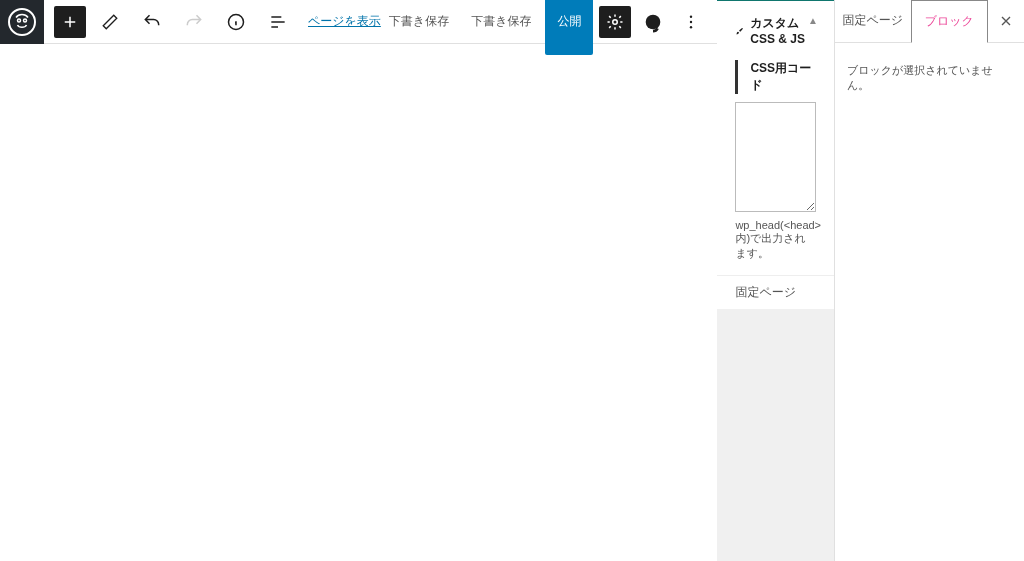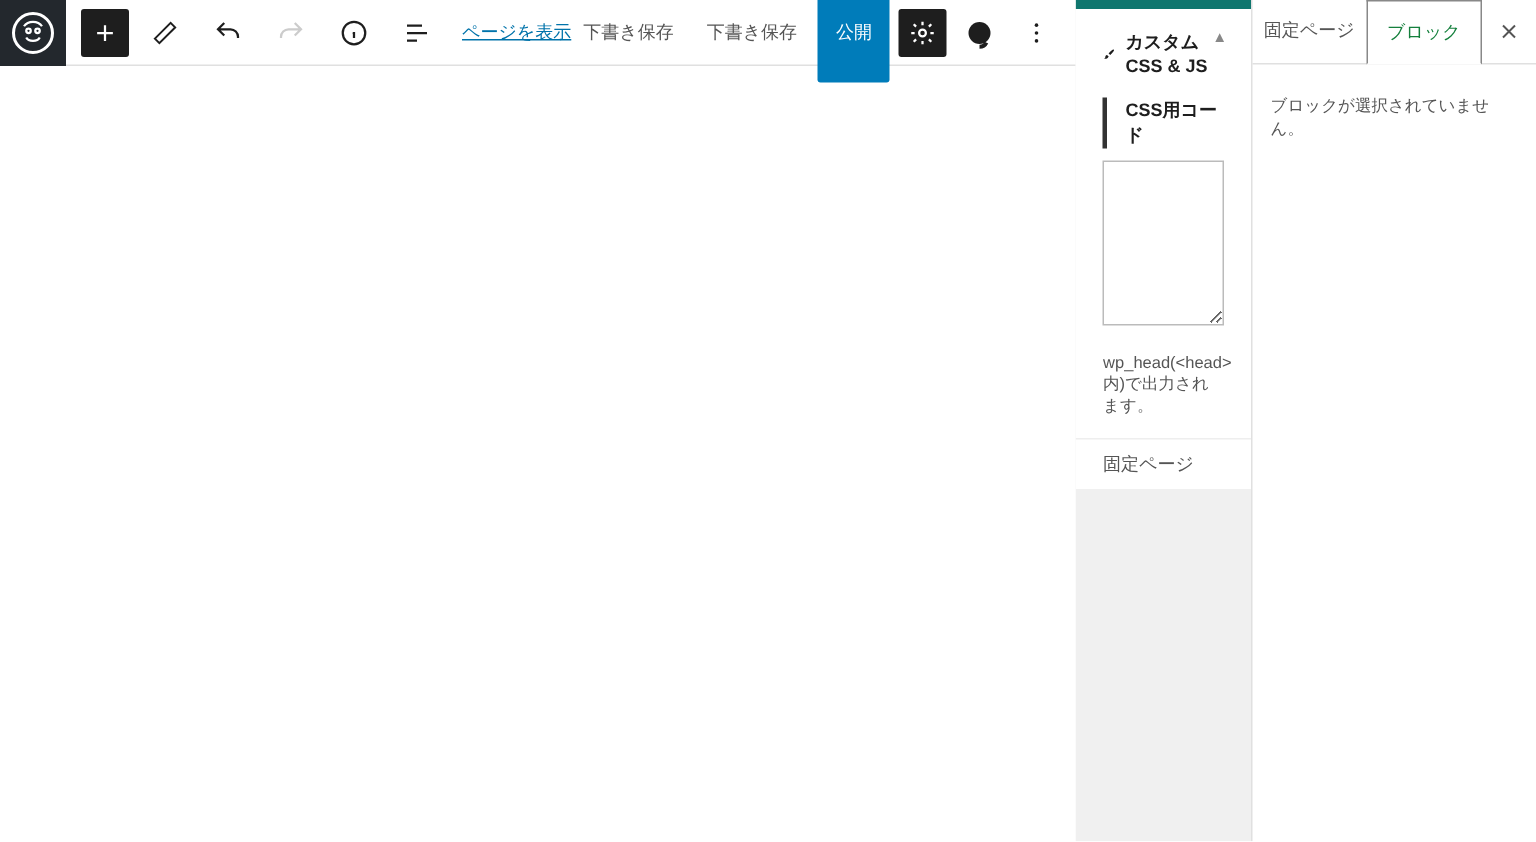--- a/index.html
+++ b/index.html
@@ -24,31 +24,31 @@
 .canvas { background: #f7f7f7; padding: 30px 90px 20px 90px; position: relative; }
 .page-title { font-size: 22px; font-weight: 700; color: #222; margin-bottom: 10px; }
 .word-count { position: absolute; right: 100px; top: 105px; font-size: 11px; background: #eee; padding: 4px 8px; color: #555; }
 .highlight-box { border: 4px solid #ff0000; padding: 8px; margin-top: 50px; background: #fafafa; }
 .block-outer { border: 1px solid #888; padding: 10px 12px; background: #fff; }
 .block-header { display: flex; align-items: center; gap: 8px; font-size: 12px; font-weight: 600; margin-bottom: 10px; }
 .shortcode-glyph { font-family: monospace; font-size: 12px; font-weight: bold; }
 .shortcode-input { width: 100%; height: 22px; border: 1px solid #666; background: repeating-linear-gradient(125deg, #6a6a6a 0px, #6a6a6a 12px, #a0a0a0 12px, #a0a0a0 20px, #e5e5e5 20px, #e5e5e5 42px); background-size: 42px 100%; }
 .shortcode-input-fill { height: 100%; background: #fff; margin-left: 40%; }
 .add-block-btn { position: absolute; right: 98px; bottom: -12px; width: 20px; height: 20px; background: #1e1e1e; color: #fff; display: flex; align-items: center; justify-content: center; font-size: 14px; cursor: pointer; }
-.custom-section { background: #fff; padding: 14px 18px; border-top: 6px solid #0f766e; position: relative; }
+.custom-section { background: #fff; padding: 14px 18px; border-top: 1px solid #0f766e; position: relative; }
 .custom-header { display: flex; align-items: center; gap: 6px; font-size: 12px; font-weight: 600; margin-bottom: 14px; }
 .collapse-caret { position: absolute; right: 16px; top: 14px; color: #888; font-size: 10px; cursor: pointer; }
 .css-label { font-size: 12px; font-weight: 600; border-left: 3px solid #333; padding-left: 12px; margin-bottom: 8px; display: inline-block; }
 .css-textarea { width: 100%; height: 110px; border: 1px solid #bbb; resize: both; font-family: monospace; font-size: 12px; padding: 4px; }
-.css-note { font-size: 11px; color: #555; margin-top: 16px; }
+.css-note { font-size: 11px; color: #555; margin-top: 4px; }
 .footer-label { font-size: 12px; color: #555; padding: 8px 18px; background: #fff; border-top: 1px solid #eee; }
 .sidebar { width: 190px; border-left: 1px solid #e0e0e0; background: #fff; display: flex; flex-direction: column; }
 .sidebar-tabs { display: flex; border-bottom: 1px solid #e0e0e0; position: relative; }
 .sidebar-tab { flex: 1; text-align: center; font-size: 12px; padding: 12px 4px; cursor: pointer; color: #555; }
-.sidebar-tab.active { border: 1px solid #888; border-bottom: 1px solid #fff; margin-bottom: -1px; font-weight: 500; color: #15803d; }
+.sidebar-tab.active { border: 1px solid #888; border-bottom: 1px solid #fff; margin-bottom: -1px; font-weight: 500; color: #ec4899; }
 .sidebar-close { width: 36px; display: flex; align-items: center; justify-content: center; cursor: pointer; color: #555; }
 .sidebar-body { padding: 20px 12px; font-size: 11px; color: #555; }
 svg { display: block; }
 </style>
 </head>
 <body>
 
 <div class="app">
 
   <div class="topbar">

